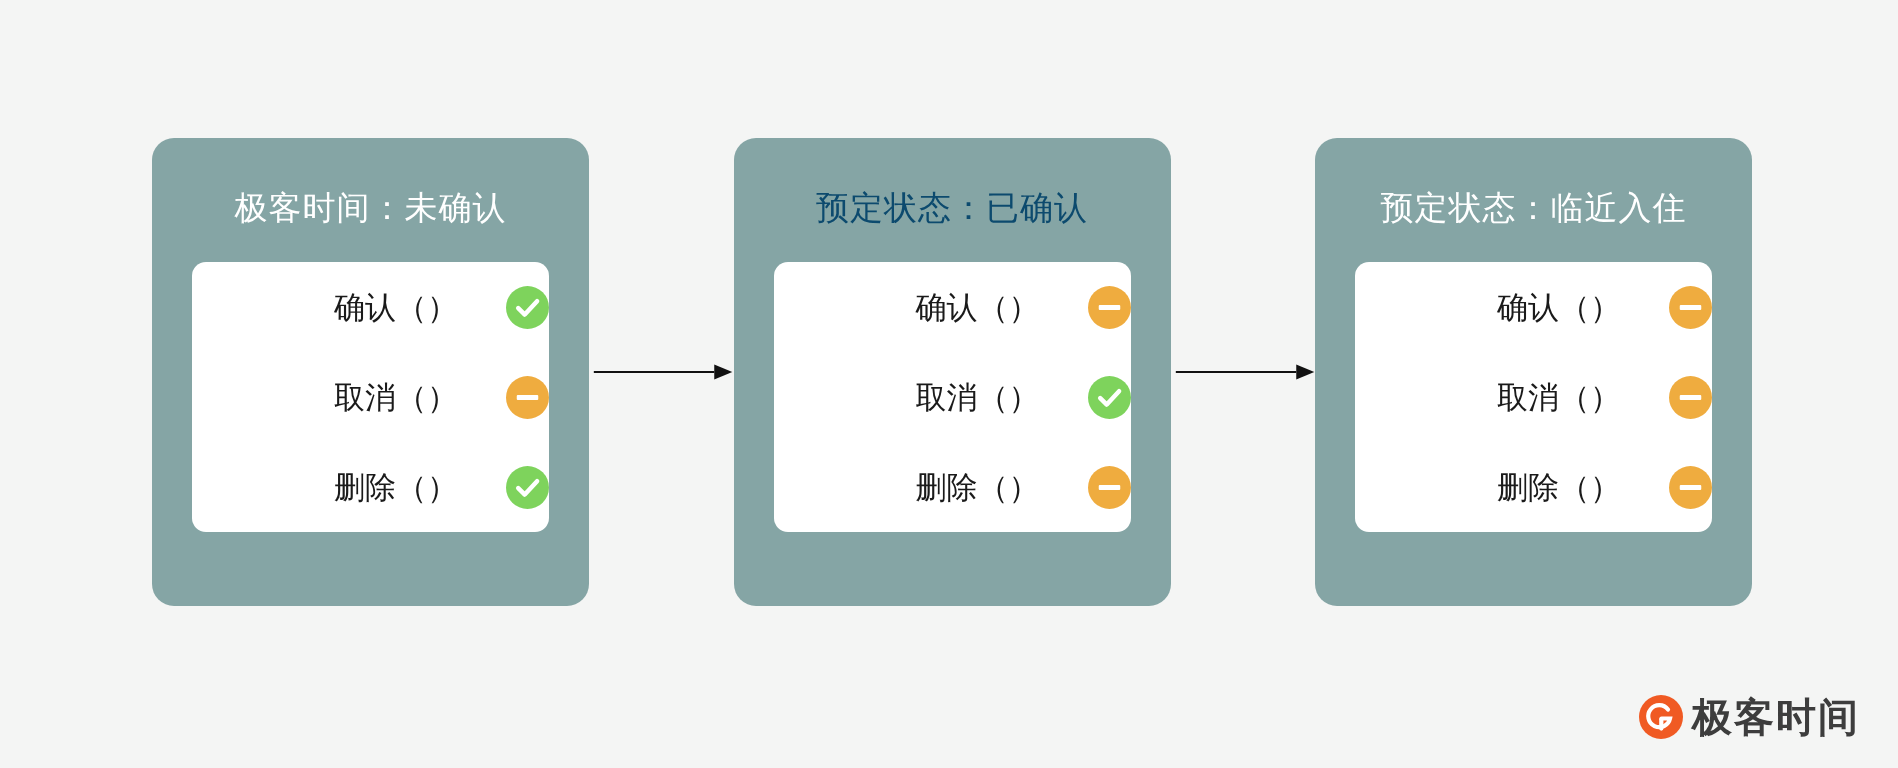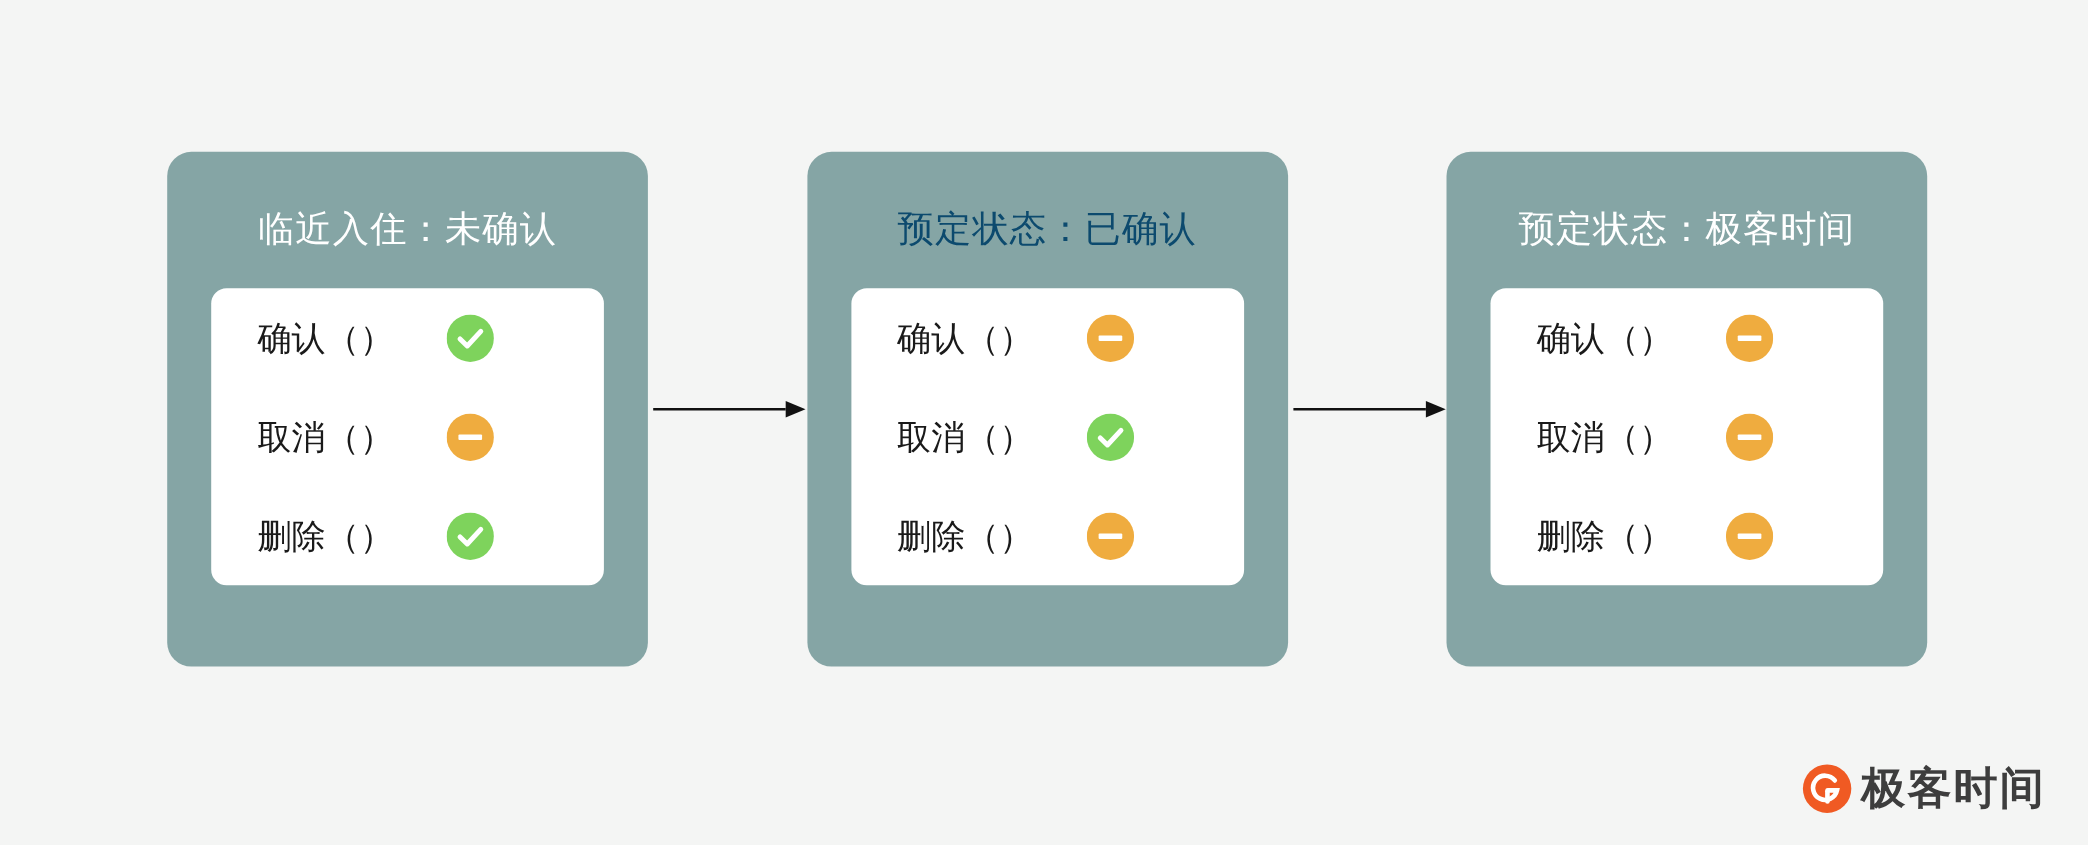--- a/index.html
+++ b/index.html
@@ -60,20 +60,21 @@
     margin-top: 38px;
     width: 357px;
     height: 270px;
     background: #ffffff;
     border-radius: 14px;
     box-sizing: border-box;
     display: flex;
     flex-direction: column;
     justify-content: center;
     padding-left: 42px;
+    align-items: flex-end;
   }
 
   .row {
     height: 90px;
     display: flex;
     flex-direction: row;
     align-items: center;
   }
 
   .row-label {
@@ -130,21 +131,21 @@
     white-space: nowrap;
   }
 </style>
 </head>
 <body style="background: rgb(244, 245, 244);">
 
 <div class="canvas">
 
   <div class="flow" id="flow">
       <div class="panel" style="background: rgb(133, 165, 165);">
-        <div class="panel-title" style="color: rgb(255, 255, 255);">临近入住：未确认</div>
+        <div class="panel-title" style="color: rgb(255, 255, 255);">极客时间：未确认</div>
         <div class="card" style="background: rgb(255, 255, 255);">
           <div class="row">
             <span class="row-label" style="color: rgb(26, 26, 26);">确认（）</span>
             <span style="display: block;">
               <svg class="status-icon" viewBox="0 0 44 44" aria-hidden="true">
                 <circle cx="22" cy="22" r="22" fill="#7ed35c"></circle>
                 <path d="M12.5 22.6 L19.2 29.2 L31.8 15.6" fill="none" stroke="#ffffff" stroke-width="4.6" stroke-linecap="round" stroke-linejoin="round"></path>
               </svg>
             </span>
           </div>
@@ -206,21 +207,21 @@
           </div>
         </div>
       </div>
       <div class="connector">
         <svg viewBox="0 0 120 40" preserveAspectRatio="none" aria-hidden="true">
           <line x1="4" y1="20" x2="104" y2="20" stroke="#111111" stroke-width="2.2"></line>
           <polygon points="104,12.5 119,20 104,27.5" fill="#111111"></polygon>
         </svg>
       </div>
       <div class="panel" style="background: rgb(133, 165, 165);">
-        <div class="panel-title" style="color: rgb(255, 255, 255);">预定状态：极客时间</div>
+        <div class="panel-title" style="color: rgb(255, 255, 255);">预定状态：临近入住</div>
         <div class="card" style="background: rgb(255, 255, 255);">
           <div class="row">
             <span class="row-label" style="color: rgb(26, 26, 26);">确认（）</span>
             <span style="display: block;">
               <svg class="status-icon" viewBox="0 0 44 44" aria-hidden="true">
                 <circle cx="22" cy="22" r="22" fill="#efac3f"></circle>
                 <rect x="11" y="19.4" width="22" height="5.2" rx="1" fill="#ffffff"></rect>
               </svg>
             </span>
           </div>

